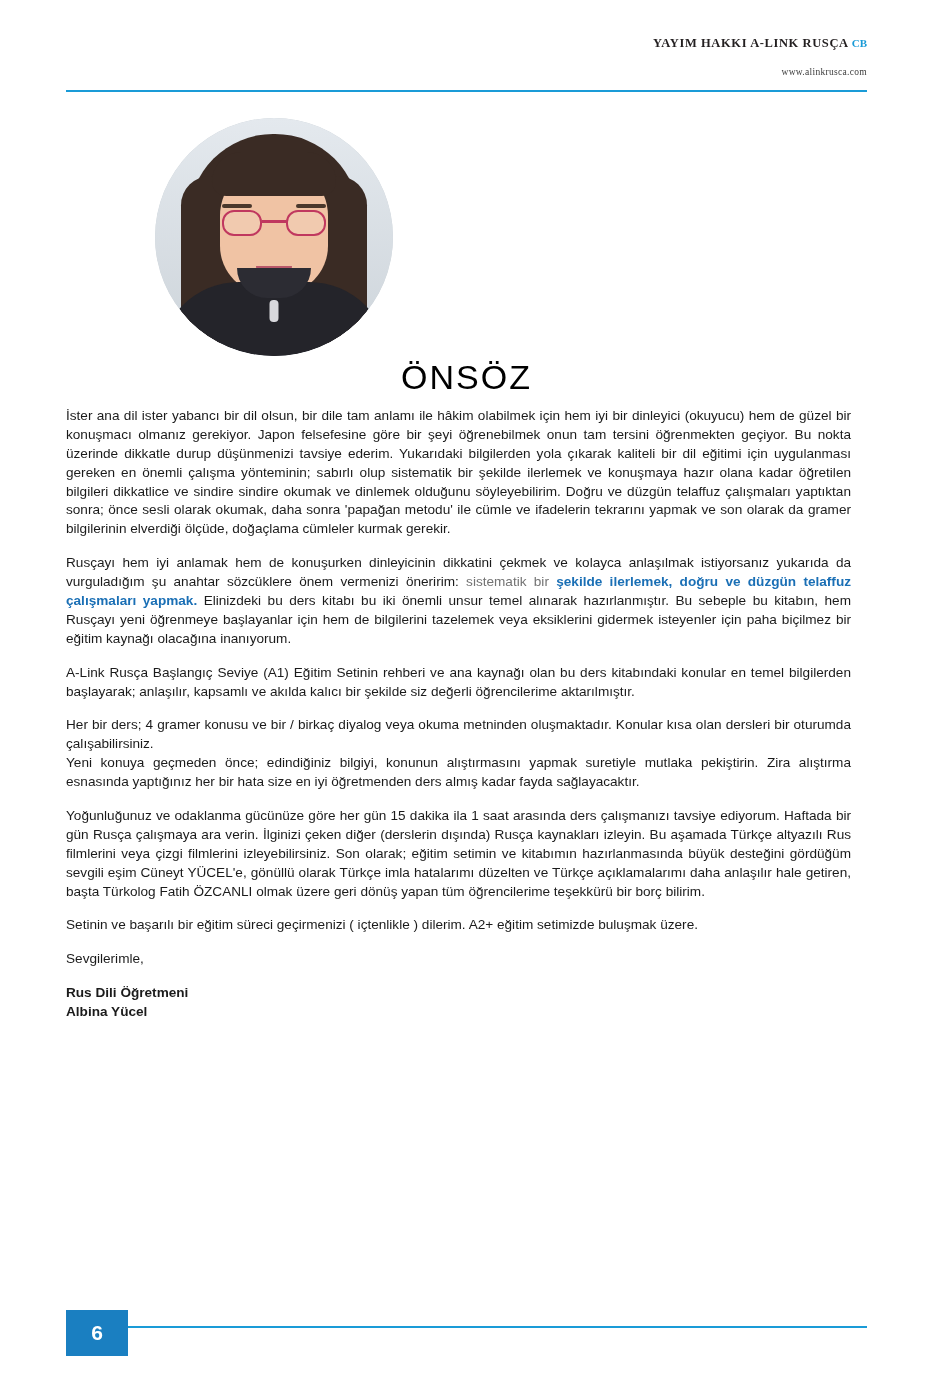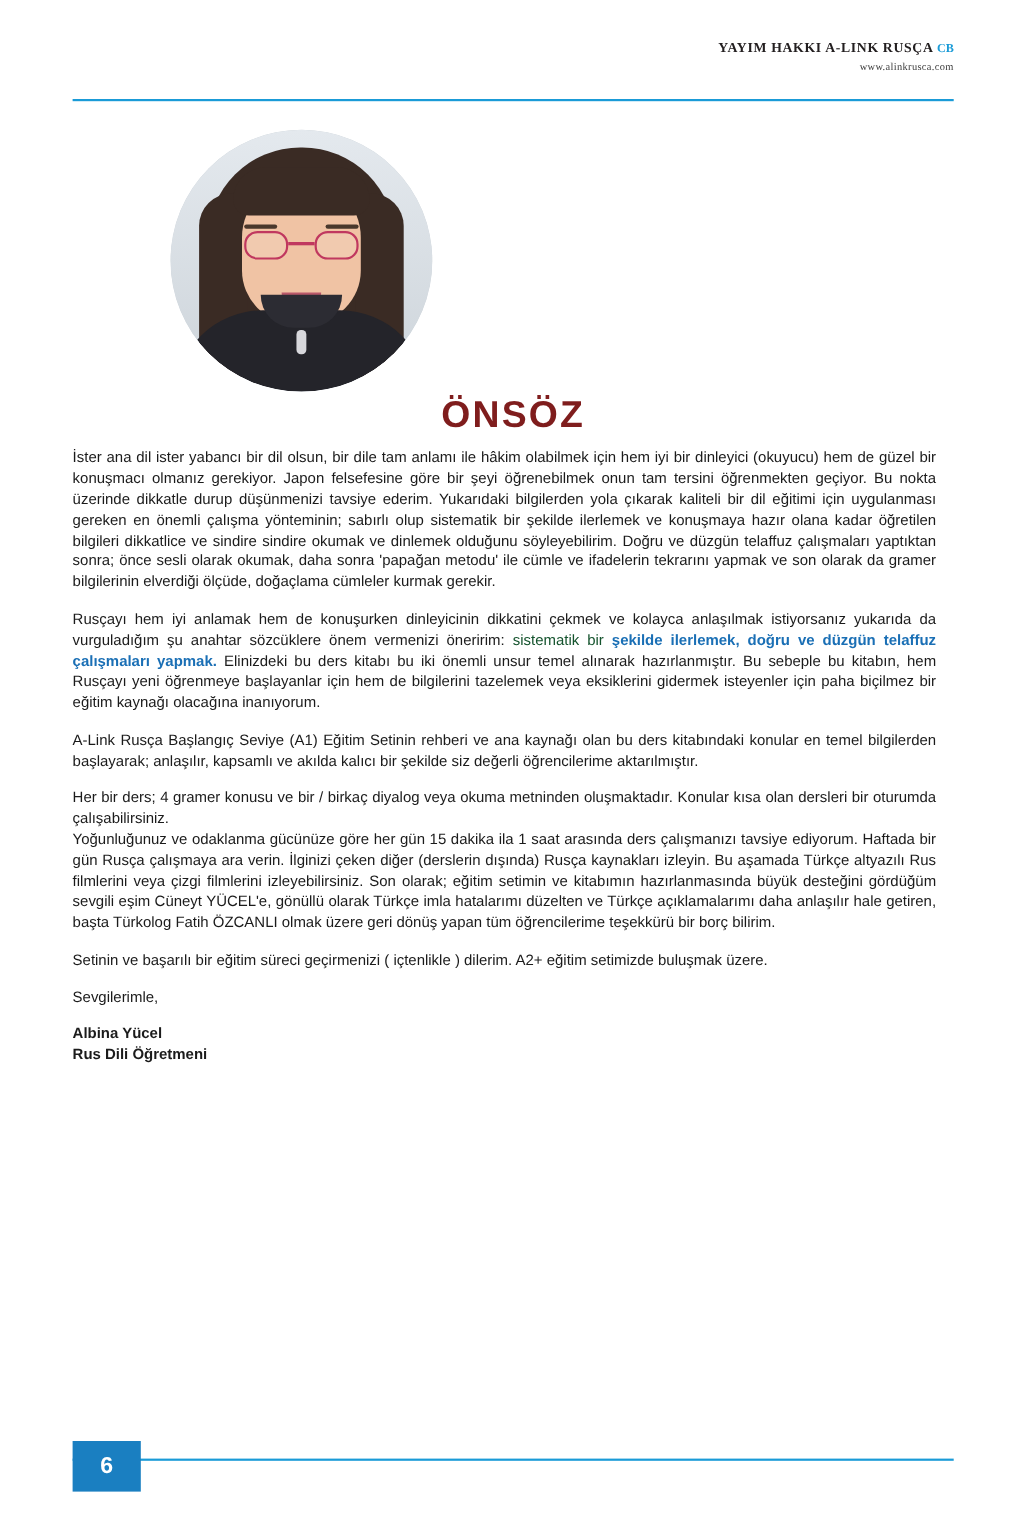--- a/index.html
+++ b/index.html
@@ -41,21 +41,21 @@
   }
   .header-line1 .cb {
     color: #1a9bd7;
     font-size: 11px;
     letter-spacing: 0;
   }
   .header-line2 {
     font-family: "Liberation Serif", serif;
     font-size: 9.5px;
     color: #3a3a3a;
-    margin-top: 6px;
+    margin-top: 16px;
     letter-spacing: 0.3px;
   }
 
   .rule-top {
     position: absolute;
     left: 66px;
     right: 66px;
     top: 90px;
     height: 2px;
     background: #1a9bd7;
@@ -211,44 +211,44 @@
     border-radius: 4px;
   }
 
   
   .title {
     position: absolute;
     left: 0;
     right: 0;
     top: 358px;
     text-align: center;
-    color: #7f1d1d;
+    color: #000000;
     font-size: 34px;
-    font-weight: 700;
+    font-weight: 400;
     letter-spacing: 2px;
   }
 
   
   .content {
     position: absolute;
     left: 66px;
     right: 66px;
     top: 407px;
     font-size: 13.6px;
     line-height: 1.39;
     text-align: justify;
     color: #1b1b1b;
   }
   .content p {
     margin: 0 16px 15px 0;
   }
   .content p.tight {
     margin-bottom: 0;
   }
-  .hl-grey { color: #14532d; }
+  .hl-grey { color: #737373; }
   .hl-blue { color: #1a6fb5; font-weight: 700; }
   .sign {
     font-weight: 700;
     line-height: 1.35;
     margin-top: 2px;
   }
   .sign div { white-space: nowrap; }
 
   
   .rule-bottom {
@@ -315,29 +315,30 @@
 
   <div class="content">
 
     <p>İster ana dil ister yabancı bir dil olsun, bir dile tam anlamı ile hâkim olabilmek için hem iyi bir dinleyici (okuyucu) hem de güzel bir konuşmacı olmanız gerekiyor. Japon felsefesine göre bir şeyi öğrenebilmek onun tam tersini öğrenmekten geçiyor. Bu nokta üzerinde dikkatle durup düşünmenizi tavsiye ederim. Yukarıdaki bilgilerden yola çıkarak kaliteli bir dil eğitimi için uygulanması gereken en önemli çalışma yönteminin; sabırlı olup sistematik bir şekilde ilerlemek ve konuşmaya hazır olana kadar öğretilen bilgileri dikkatlice ve sindire sindire okumak ve dinlemek olduğunu söyleyebilirim. Doğru ve düzgün telaffuz çalışmaları yaptıktan sonra; önce sesli olarak okumak, daha sonra 'papağan metodu' ile cümle ve ifadelerin tekrarını yapmak ve son olarak da gramer bilgilerinin elverdiği ölçüde, doğaçlama cümleler kurmak gerekir.</p>
 
     <p><span>Rusçayı hem iyi anlamak hem de konuşurken dinleyicinin dikkatini çekmek ve kolayca anlaşılmak istiyorsanız yukarıda da vurguladığım şu anahtar sözcüklere önem vermenizi öneririm: </span><span class="hl-grey">sistematik bir </span><span class="hl-blue">şekilde ilerlemek, doğru ve düzgün telaffuz çalışmaları yapmak.</span><span> Elinizdeki bu ders kitabı bu iki önemli unsur temel alınarak hazırlanmıştır. Bu sebeple bu kitabın, hem Rusçayı yeni öğrenmeye başlayanlar için hem de bilgilerini tazelemek veya eksiklerini gidermek isteyenler için paha biçilmez bir eğitim kaynağı olacağına inanıyorum.</span></p>
 
     <p>A-Link Rusça Başlangıç Seviye (A1) Eğitim Setinin rehberi ve ana kaynağı olan bu ders kitabındaki konular en temel bilgilerden başlayarak; anlaşılır, kapsamlı ve akılda kalıcı bir şekilde siz değerli öğrencilerime aktarılmıştır.</p>
 
     <p class="tight">Her bir ders; 4 gramer konusu ve bir / birkaç diyalog veya okuma metninden oluşmaktadır. Konular kısa olan dersleri bir oturumda çalışabilirsiniz.</p>
+    <p>Yeni konuya geçmeden önce; edindiğiniz bilgiyi, konunun alıştırmasını yapmak suretiyle mutlaka pekiştirin. Zira alıştırma esnasında yaptığınız her bir hata size en iyi öğretmenden ders almış kadar fayda sağlayacaktır.</p>
 
     <p>Yoğunluğunuz ve odaklanma gücünüze göre her gün 15 dakika ila 1 saat arasında ders çalışmanızı tavsiye ediyorum. Haftada bir gün Rusça çalışmaya ara verin. İlginizi çeken diğer (derslerin dışında) Rusça kaynakları izleyin. Bu aşamada Türkçe altyazılı Rus filmlerini veya çizgi filmlerini izleyebilirsiniz. Son olarak; eğitim setimin ve kitabımın hazırlanmasında büyük desteğini gördüğüm sevgili eşim Cüneyt YÜCEL'e, gönüllü olarak Türkçe imla hatalarımı düzelten ve Türkçe açıklamalarımı daha anlaşılır hale getiren, başta Türkolog Fatih ÖZCANLI olmak üzere geri dönüş yapan tüm öğrencilerime teşekkürü bir borç bilirim.</p>
 
     <p>Setinin ve başarılı bir eğitim süreci geçirmenizi ( içtenlikle ) dilerim. A2+ eğitim setimizde buluşmak üzere.</p>
 
     <p>Sevgilerimle,</p>
 
     <div class="sign">
+      <div>Rus Dili Öğretmeni</div>
       <div>Albina Yücel</div>
-      <div>Rus Dili Öğretmeni</div>
     </div>
   </div>
 
   <div class="rule-bottom"></div>
   <div class="page-num">6</div>
 
 </div>
 
 </body></html>

